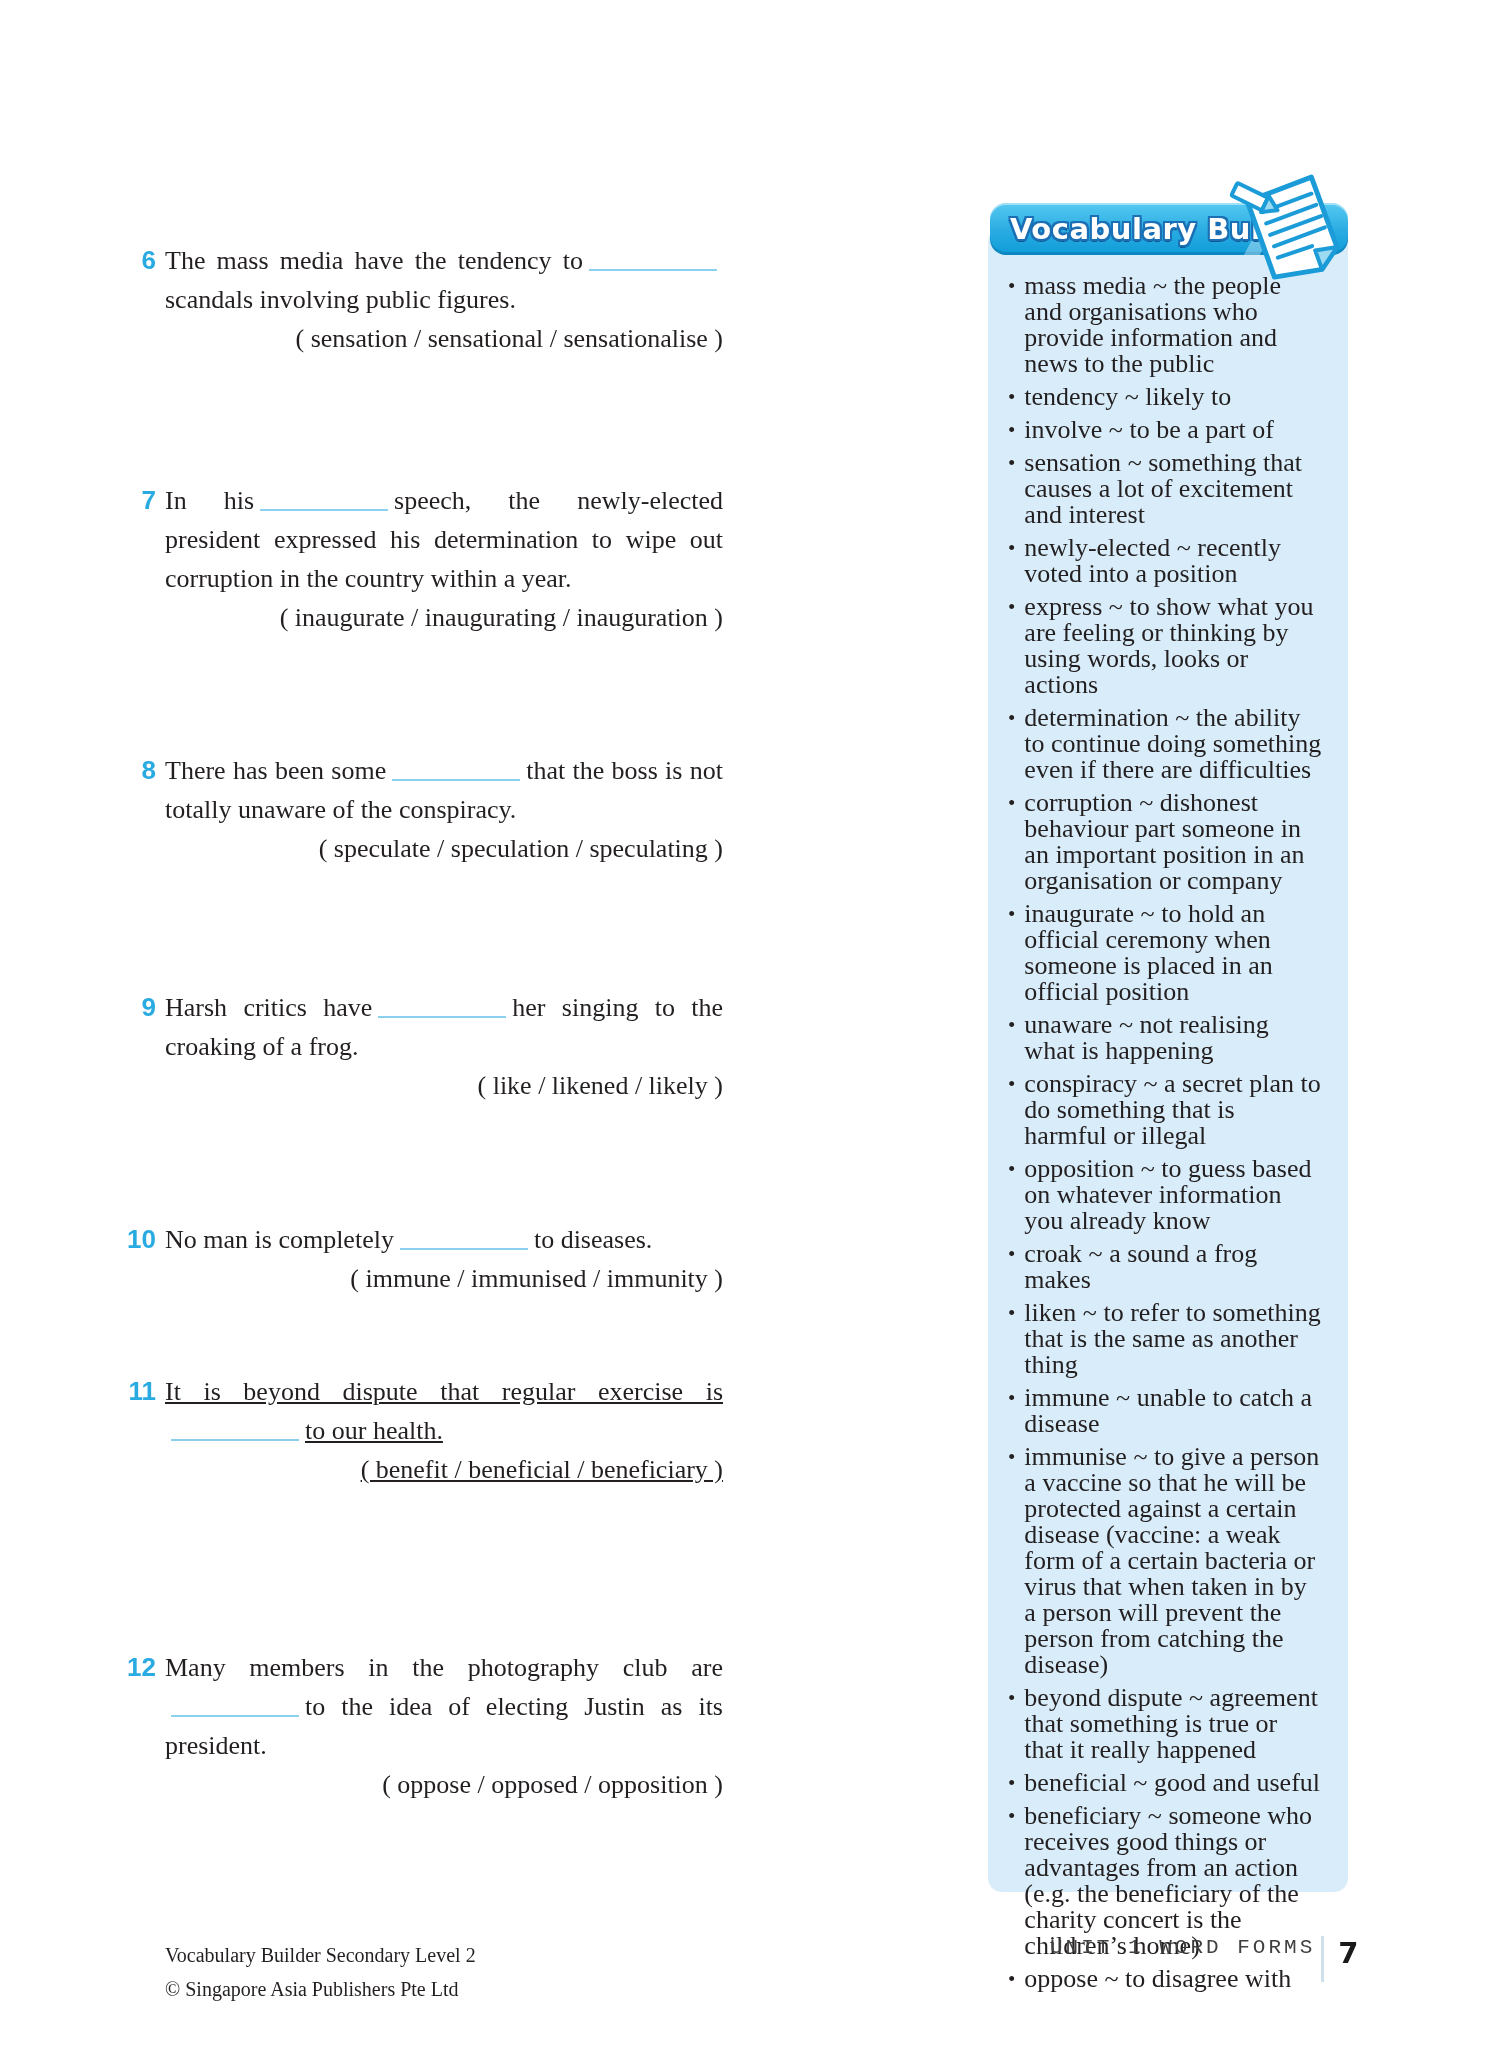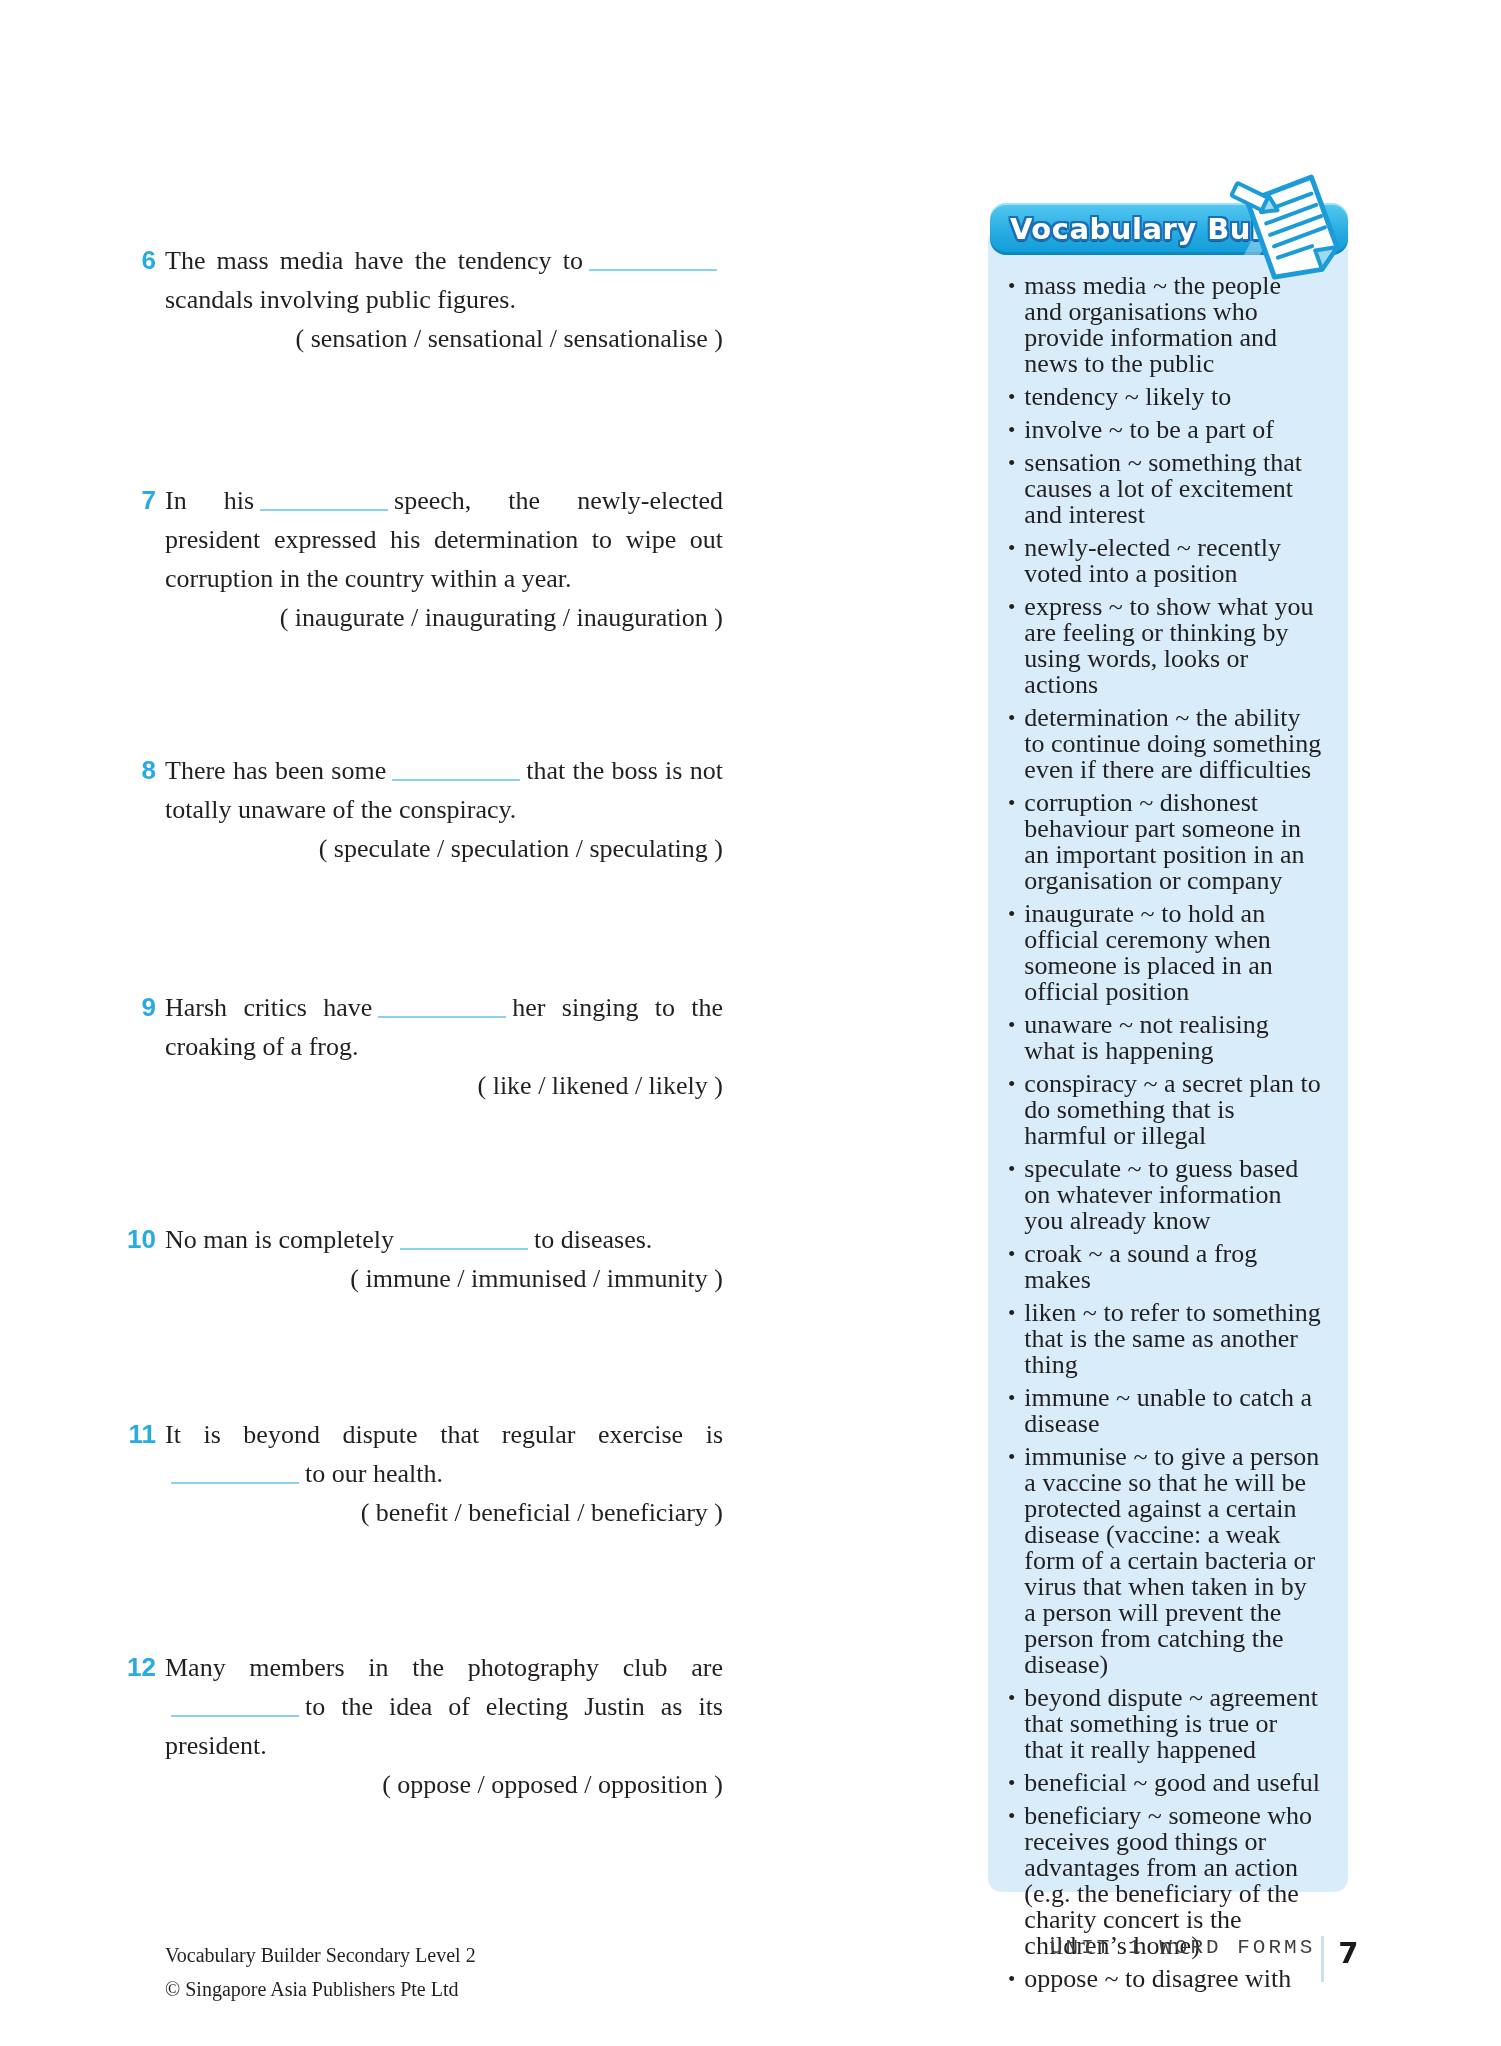--- a/index.html
+++ b/index.html
@@ -9,21 +9,21 @@
   }
 
   
   .questions-col{position:absolute;left:165px;top:0;width:558px;}
   .question{position:absolute;width:100%;}
   .questions-col > section:nth-of-type(1){top:241px;}
   .questions-col > section:nth-of-type(2){top:481px;}
   .questions-col > section:nth-of-type(3){top:751px;}
   .questions-col > section:nth-of-type(4){top:988px;}
   .questions-col > section:nth-of-type(5){top:1220px;}
-  .questions-col > section:nth-of-type(6){top:1415px;}
+  .questions-col > section:nth-of-type(6){top:1372px;text-decoration:underline;}
   .questions-col > section:nth-of-type(7){top:1648px;}
   .qnum{
     position:absolute;right:calc(100% + 9px);top:0;
     font-family:"Liberation Sans", sans-serif;
     font-weight:bold;font-size:26px;line-height:39px;color:#29abe2;
   }
   .qbody{font-size:26px;line-height:39px;text-align:justify;}
   .blank{
     display:inline-block;width:128px;height:18px;margin:0 6px;
     border-bottom:2px solid #8ccfee;vertical-align:-2px;
@@ -218,21 +218,21 @@
     <span class="vocab-text"><span>unaware</span> <span>~</span> <span>not realising what is happening</span></span>
   </div>
 
   <div class="vocab-entry">
     <span class="vocab-bullet">•</span>
     <span class="vocab-text"><span>conspiracy</span> <span>~</span> <span>a secret plan to do something that is harmful or illegal</span></span>
   </div>
 
   <div class="vocab-entry">
     <span class="vocab-bullet">•</span>
-    <span class="vocab-text"><span>speculate</span> <span>~</span> <span>to guess based on whatever information you already know</span></span>
+    <span class="vocab-text"><span>opposition</span> <span>~</span> <span>to guess based on whatever information you already know</span></span>
   </div>
 
   <div class="vocab-entry">
     <span class="vocab-bullet">•</span>
     <span class="vocab-text"><span>croak</span> <span>~</span> <span>a sound a frog makes</span></span>
   </div>
 
   <div class="vocab-entry">
     <span class="vocab-bullet">•</span>
     <span class="vocab-text"><span>liken</span> <span>~</span> <span>to refer to something that is the same as another thing</span></span>

